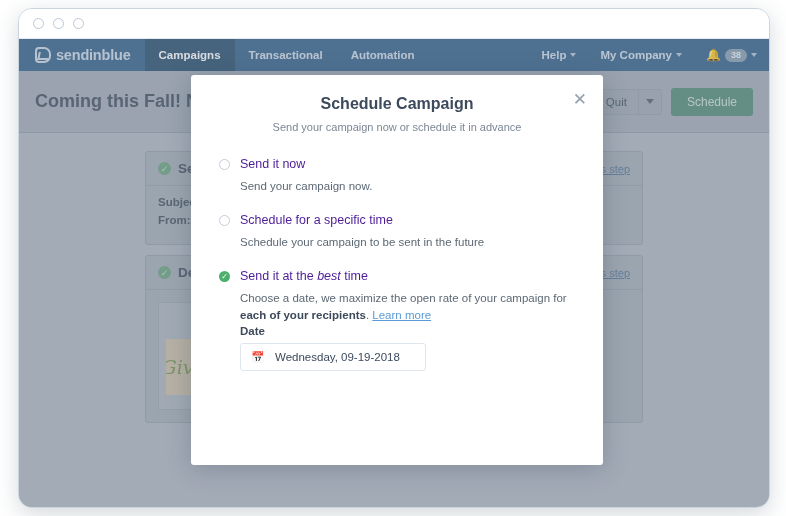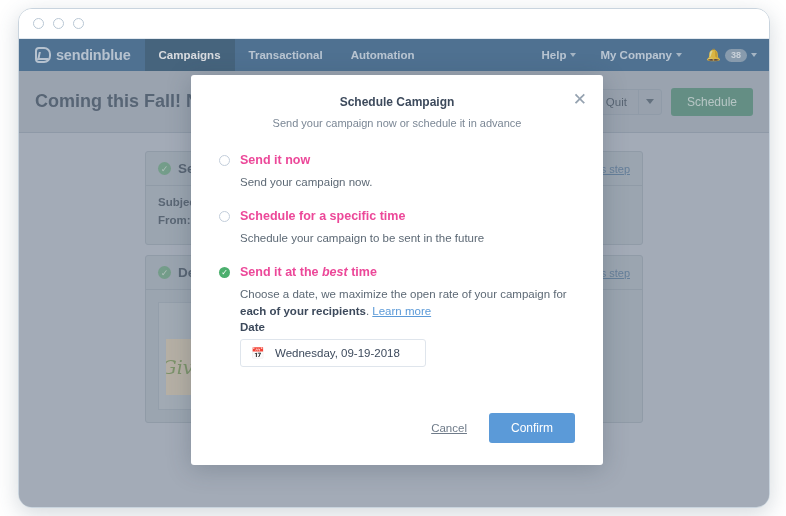--- a/index.html
+++ b/index.html
@@ -266,21 +266,21 @@
     border-radius: 3px;
     box-shadow: 0 4px 24px rgba(40,55,70,0.25);
     display: flex; flex-direction: column;
   }
   #modal-header {
     padding: 20px 24px 6px;
     position: relative;
     text-align: center;
   }
   #modal-title {
-    font-size: 12px; font-weight: 700; color: #3d4a5c;
+    font-size: 16px; font-weight: 700; color: #3d4a5c;
     margin-bottom: 8px;
   }
   #modal-sub {
     font-size: 11px; color: #7b8795;
   }
   #modal-close {
     position: absolute; right: 16px; top: 16px;
     font-size: 17px; color: #95a2b0;
     line-height: 1; background: none; border: none;
     font-family: inherit; cursor: pointer;
@@ -300,21 +300,21 @@
     flex: 0 0 auto;
   }
   .radio.checked {
     border: none;
     background: #4caf6e;
     color: #ffffff;
     font-size: 8px;
     display: flex; align-items: center; justify-content: center;
   }
   .opt-label {
-    font-size: 12.5px; font-weight: 700; color: #ec4899;
+    font-size: 12.5px; font-weight: 400; color: #4c1d95;
   }
   .opt-label em { font-style: italic; }
   .opt-desc {
     margin-left: 21px; margin-top: 7px;
     font-size: 11.5px; color: #5d6975;
     line-height: 1.55;
   }
   .opt-desc b { color: #3d4a5c; }
   .opt-desc a { color: #5b9ad8; }
   #date-block { margin-left: 21px; }
@@ -499,21 +499,17 @@
             <div id="date-label">Date</div>
             <div id="date-input">
               <span id="cal-icon">📅</span>
               <span id="date-value">Wednesday, 09-19-2018</span>
             </div>
           </div>
         </div>
 
       </div>
 
-      <div id="modal-footer">
-        <button id="cancel-btn">Cancel</button>
-        <button id="confirm-btn">Confirm</button>
-      </div>
 
     </div>
 
   </div>
 </div>
 
 </body></html>

